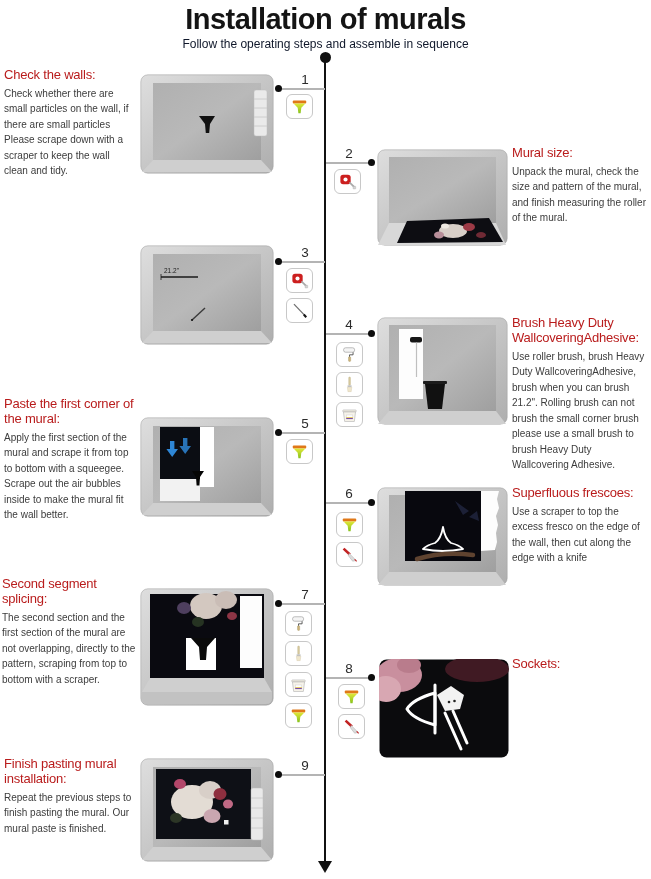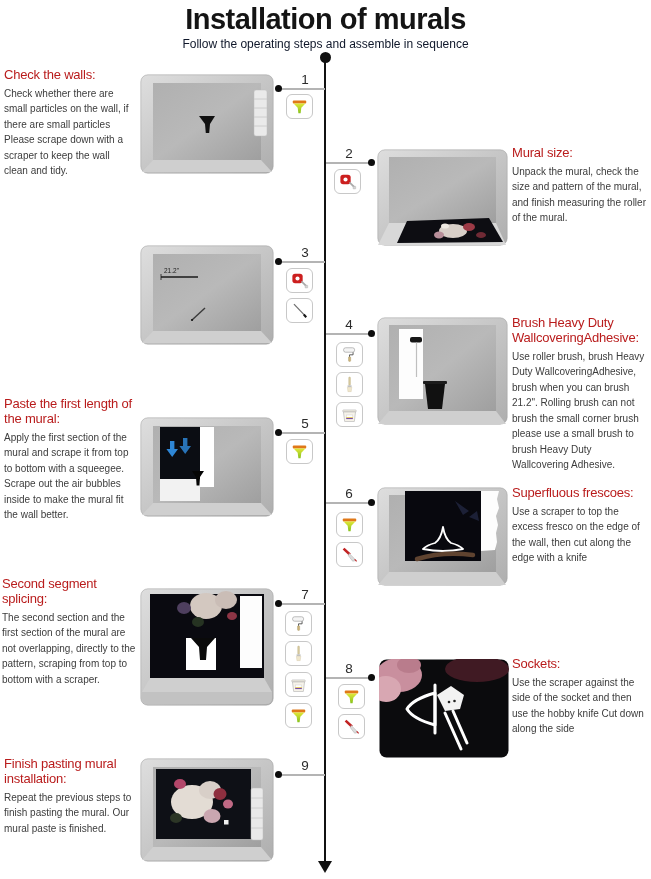--- a/index.html
+++ b/index.html
@@ -199,21 +199,21 @@
     <path d="M39.5,25.5 V60" stroke="#bfbfbf" stroke-width="1.2"></path>
     <rect x="46" y="64" width="24" height="3" rx="1" fill="#1c1c1c"></rect>
     <polygon points="48,67 68,67 65,92 51,92" fill="#111"></polygon>
   </svg>
   <div class="step-text" style="left:512px; top:316px; width:137px;">
     <h3>Brush Heavy Duty WallcoveringAdhesive:</h3>
     <p>Use roller brush, brush Heavy Duty WallcoveringAdhesive, brush when you can brush 21.2". Rolling brush can not brush the small corner brush please use a small brush to brush Heavy Duty Wallcovering Adhesive.</p>
   </div>
 
   <div class="step-text" style="left:4px; top:397px; width:134px;">
-    <h3>Paste the first length of the mural:</h3>
+    <h3>Paste the first corner of the mural:</h3>
     <p>Apply the first section of the mural and scrape it from top to bottom with a squeegee. Scrape out the air bubbles inside to make the mural fit the wall better.</p>
   </div>
   <svg class="room" style="left:140px; top:417px;" width="134" height="100" viewBox="0 0 134 100">
     <rect x="0.8" y="0.8" width="132.4" height="98.4" rx="7" fill="url(#gFrame)" stroke="#9b9b9b" stroke-width="0.5"></rect>
     <rect x="13" y="9" width="108" height="77" fill="url(#gWall)"></rect>
     <path d="M13,86 H121 L132,98 H2 Z" fill="#cfcfcf"></path>
     <rect x="20" y="10" width="40" height="52" fill="#0b0d13"></rect>
     <rect x="20" y="62" width="40" height="22" fill="#f2f2f2"></rect>
     <rect x="60" y="10" width="14" height="60" fill="#ffffff"></rect>
     <g fill="#2e86d6">
@@ -324,21 +324,20 @@
       <path d="M56,34 q-22,6 -28,16 q6,10 28,16 l0,-32 z"></path>
       <path d="M56,26 v48"></path>
       <path d="M66,54 l16,36 m-8,-38 l14,32"></path>
     </g>
     <path d="M58,36 l14,-9 13,9 -4,14 -15,2 z" fill="#f2f2f2"></path>
     <circle cx="70" cy="43" r="1.3" fill="#222"></circle>
     <circle cx="75.5" cy="42" r="1.3" fill="#222"></circle>
   </svg>
   <div class="step-text" style="left:512px; top:657px; width:137px;">
     <h3>Sockets:</h3>
-    <p>Use the scraper against the side of the socket and then use the hobby knife Cut down along the side</p>
   </div>
 
   <div class="step-text" style="left:4px; top:757px; width:138px;">
     <h3>Finish pasting mural installation:</h3>
     <p>Repeat the previous steps to finish pasting the mural. Our mural paste is finished.</p>
   </div>
   <svg class="room" style="left:140px; top:758px;" width="134" height="104" viewBox="0 0 134 104">
     <rect x="0.8" y="0.8" width="132.4" height="102.4" rx="7" fill="url(#gFrame)" stroke="#9b9b9b" stroke-width="0.5"></rect>
     <rect x="13" y="9" width="108" height="80" fill="url(#gWall)"></rect>
     <rect x="16" y="11" width="95" height="70" fill="#0e1016"></rect>

